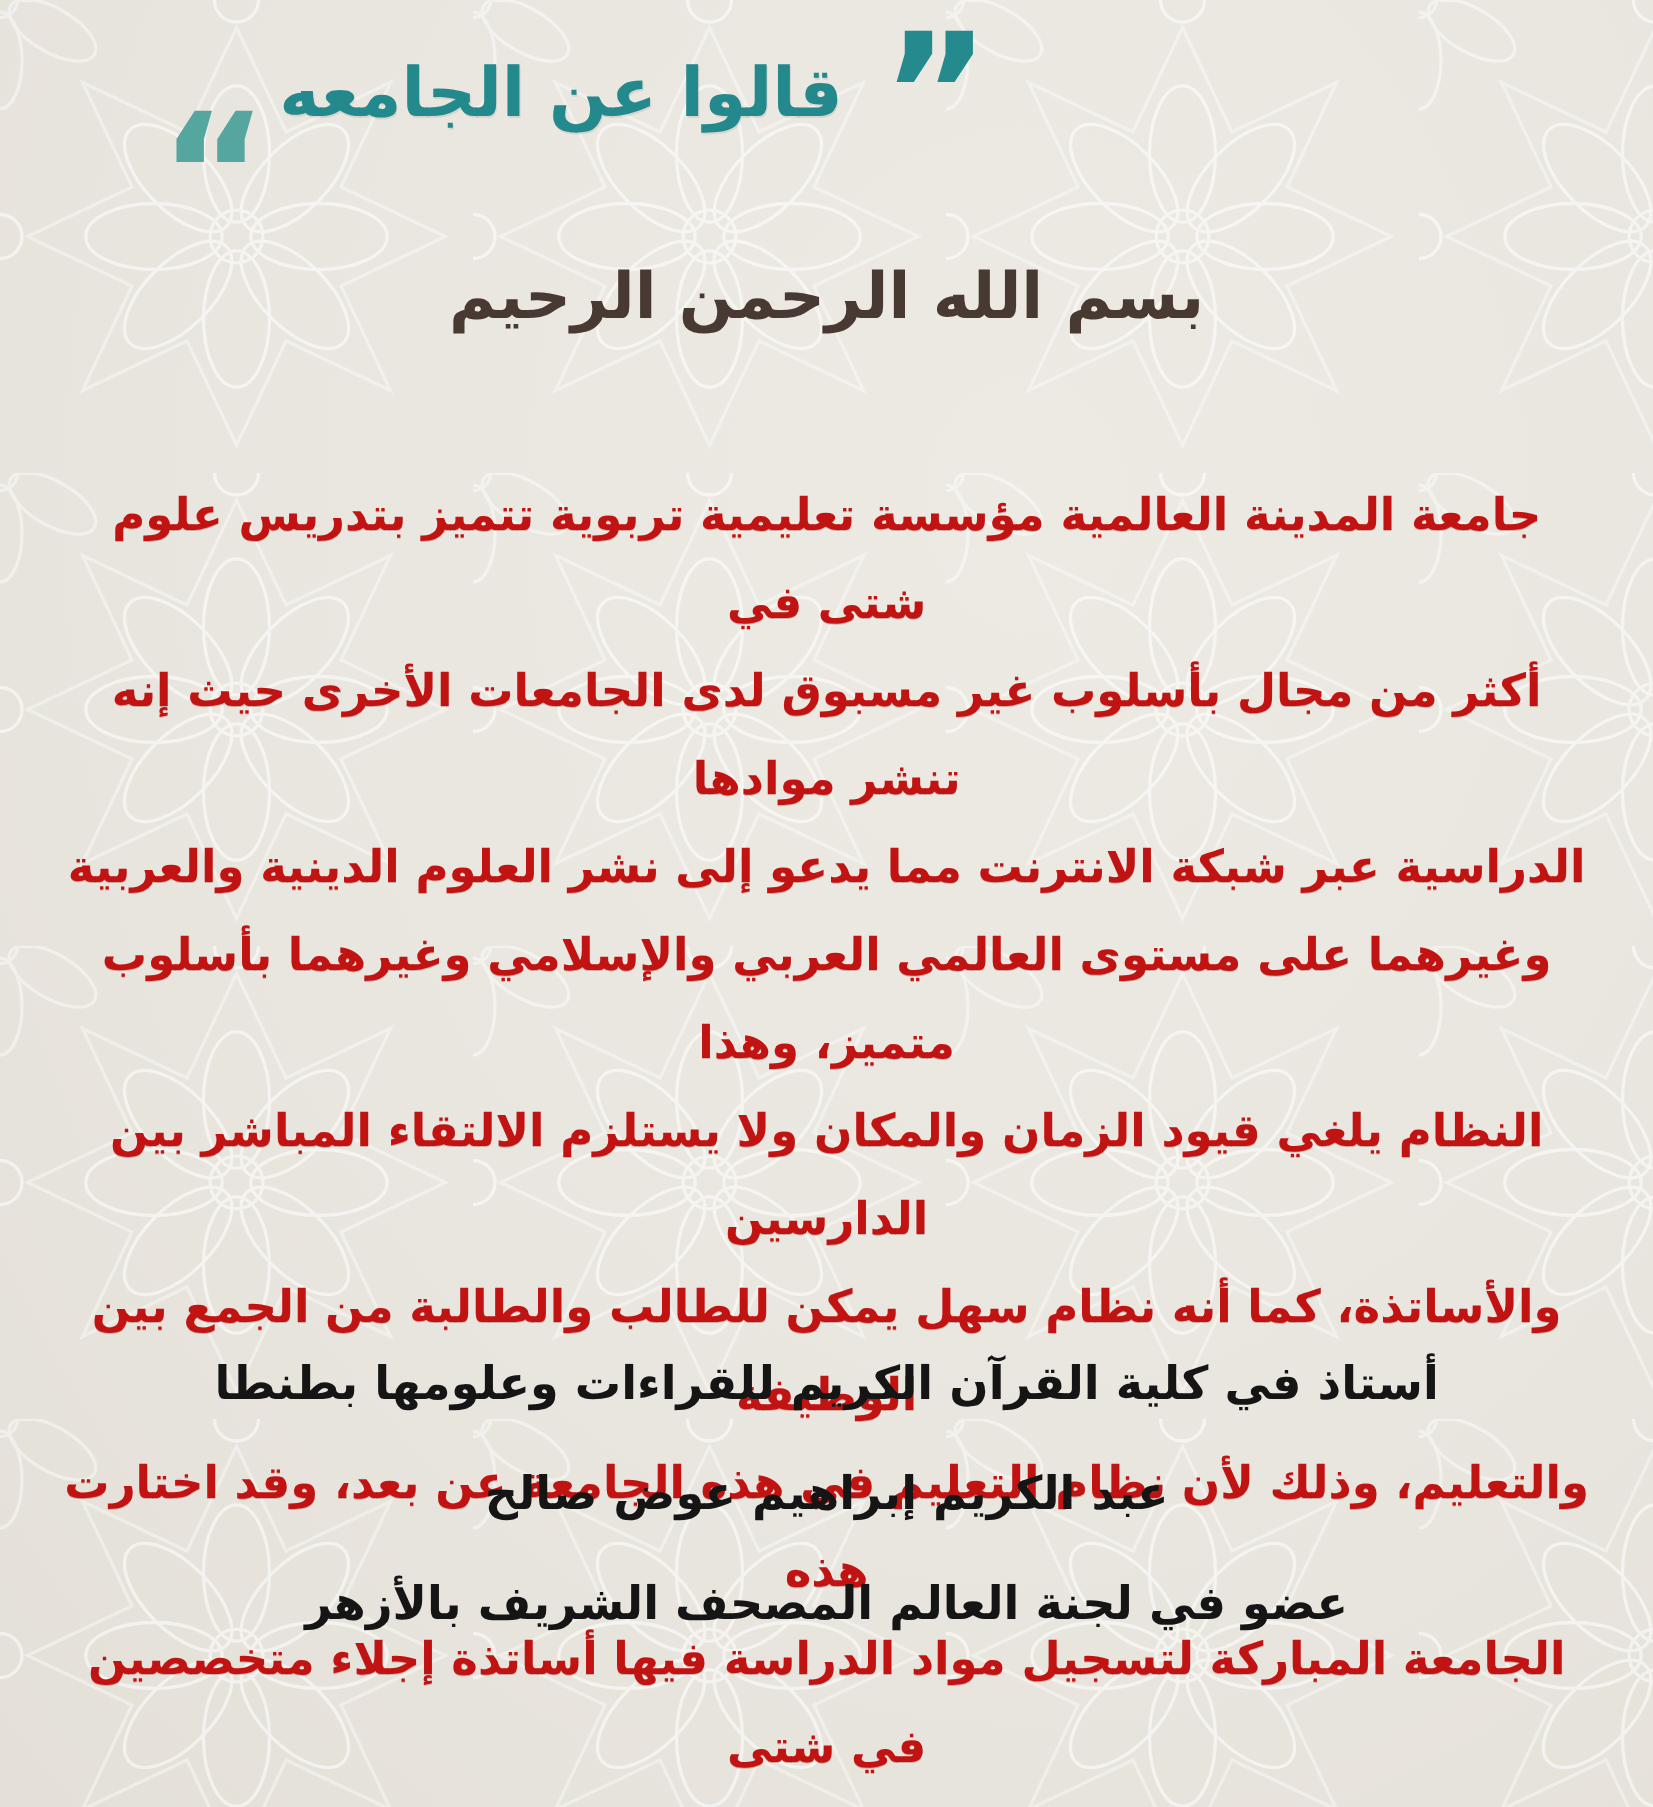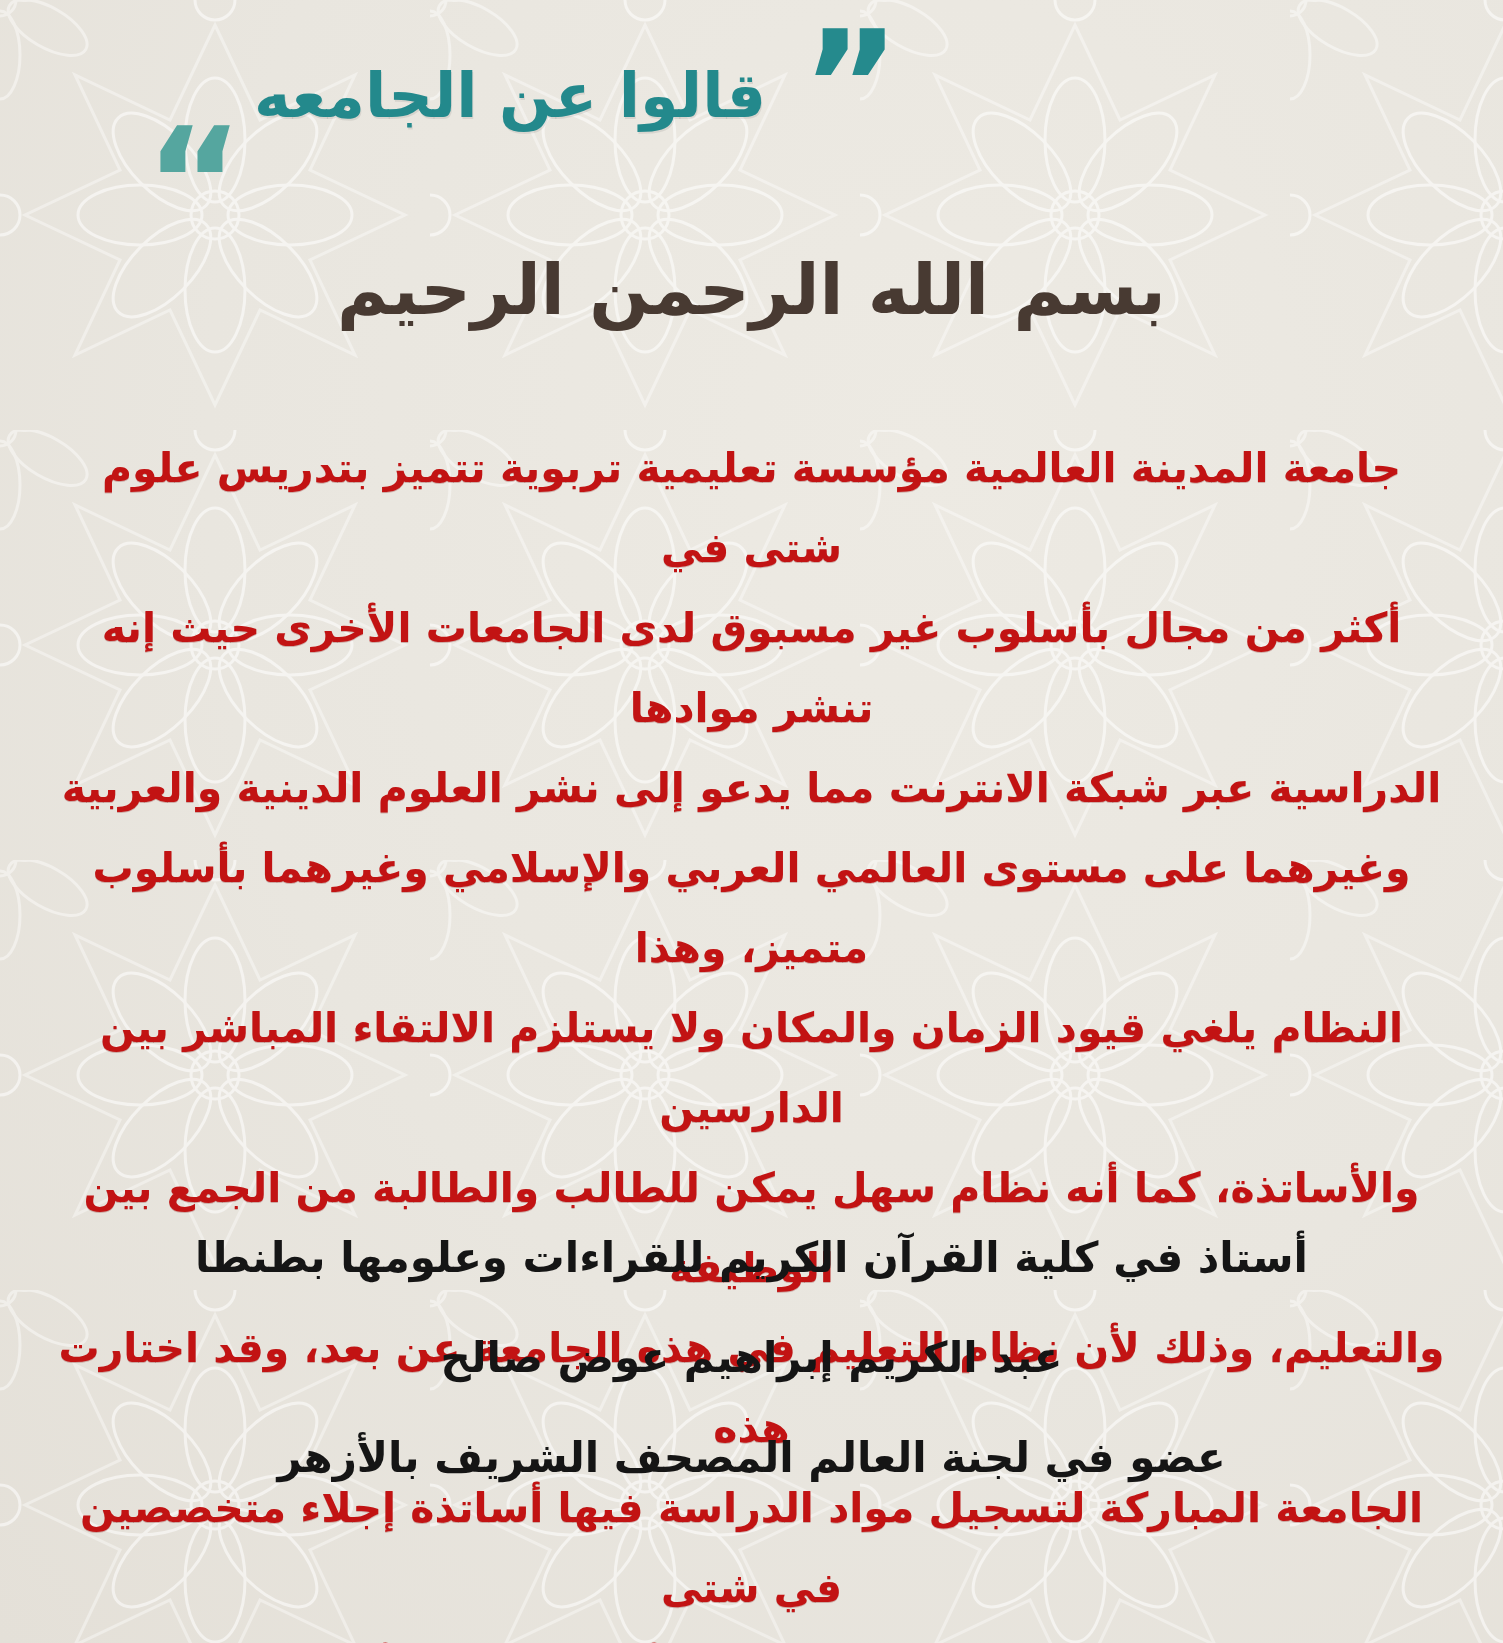--- a/index.html
+++ b/index.html
@@ -10,32 +10,32 @@
     background-image:radial-gradient(ellipse at 62% 28%, #edeae3 0%, #e9e6df 55%, #e4e0d8 100%);
     overflow:hidden;
     font-family:"DejaVu Sans", sans-serif;
   }
   .bg-pattern{position:absolute;inset:0;width:100%;height:100%;}
   .title-wrap{
     position:absolute;top:48px;left:190px;width:640px;
     text-align:center;
   }
   .title-wrap h1{
-    margin:12px;font-size:62px;line-height:1.15;font-weight:bold;
+    margin:0;font-size:62px;line-height:1.15;font-weight:bold;
     color:#23898c;letter-spacing:-1px;
     text-shadow:1px 2px 0 rgba(0,0,0,0.08);
   }
   .q{position:absolute;font-weight:bold;line-height:0.4;}
   .q-close{top:8px;right:-70px;font-size:150px;color:#258a8d;}
   .q-open{bottom:-70px;left:-45px;font-size:150px;color:#55a69f;}
   .logo-wrap{position:absolute;top:42px;left:1098px;width:300px;height:122px;}
   .bismillah{
-    position:absolute;top:248px;left:0;width:100%;
+    position:absolute;top:235px;left:0;width:100%;
     text-align:center;
-    font-size:70px;font-weight:bold;color:#483a32;
+    font-size:58px;font-weight:bold;color:#483a32;
     font-family:"DejaVu Serif","DejaVu Sans",serif;
   }
   .testimonial{
     position:absolute;top:428px;left:55px;right:55px;
     direction:rtl;text-align:center;
     font-size:41px;font-weight:bold;color:#c21313;
     line-height:80px;
     white-space:pre-line;
     text-shadow:0 1px 0 rgba(120,0,0,0.25);
   }

